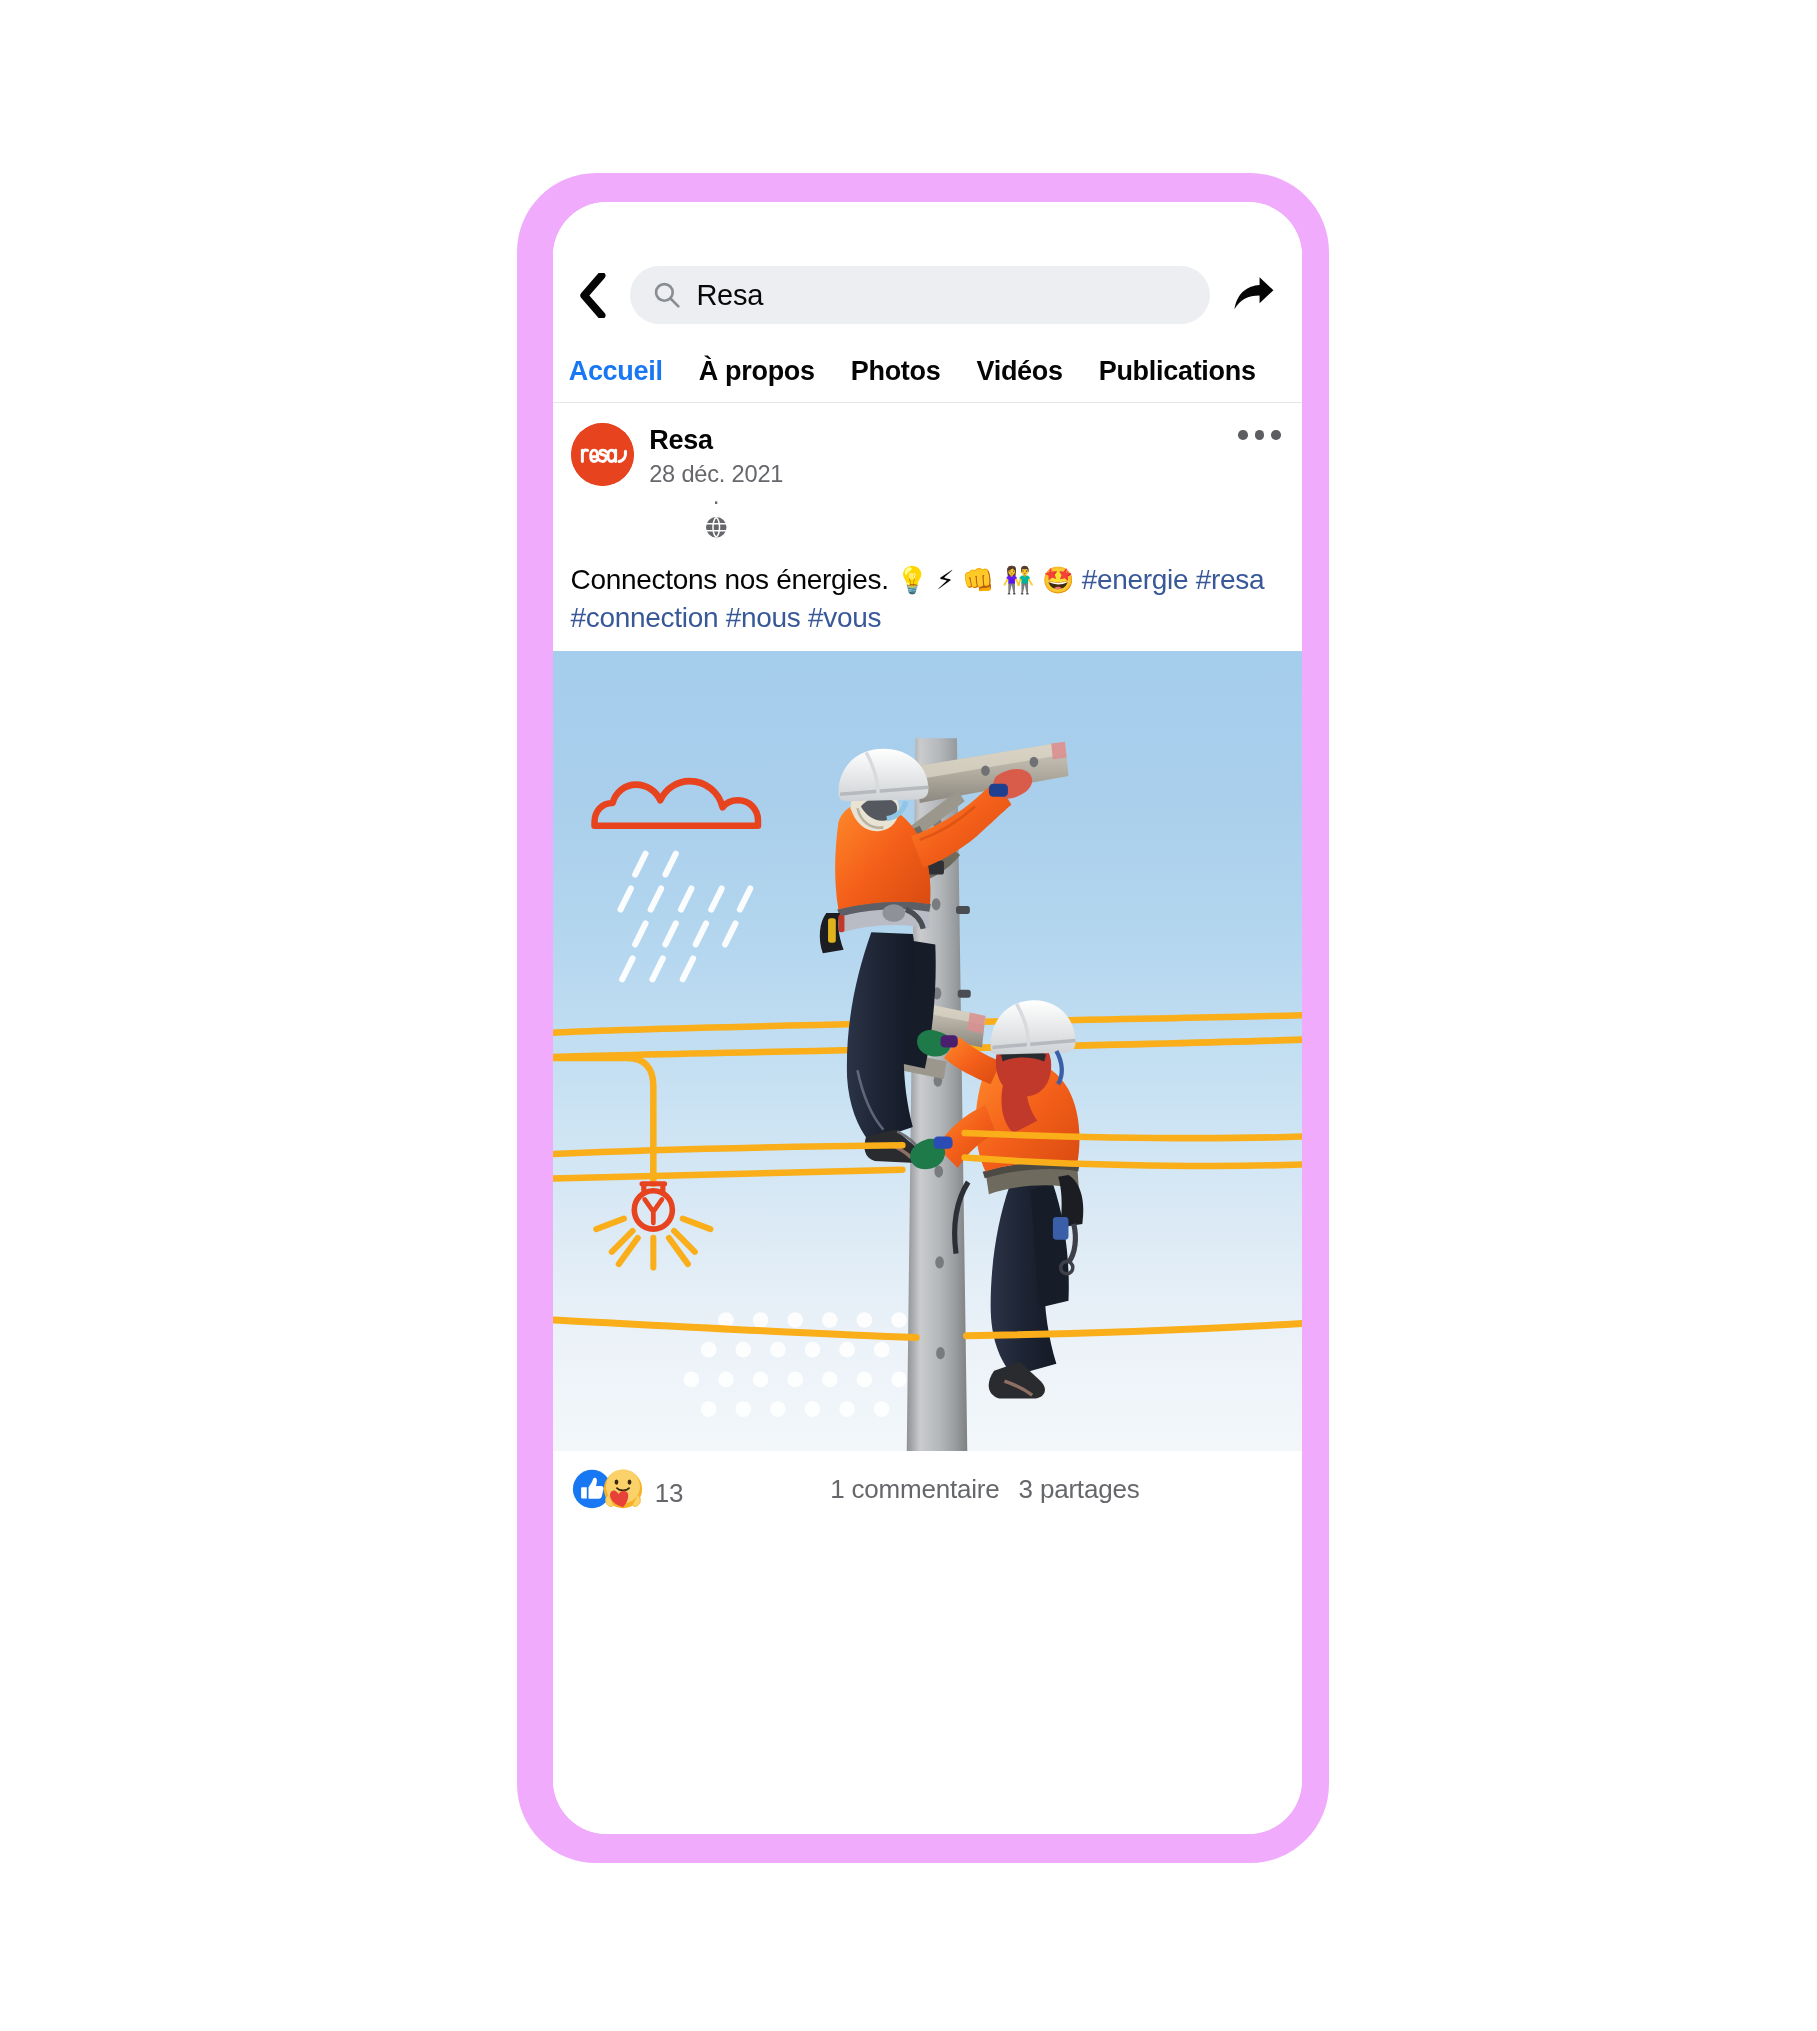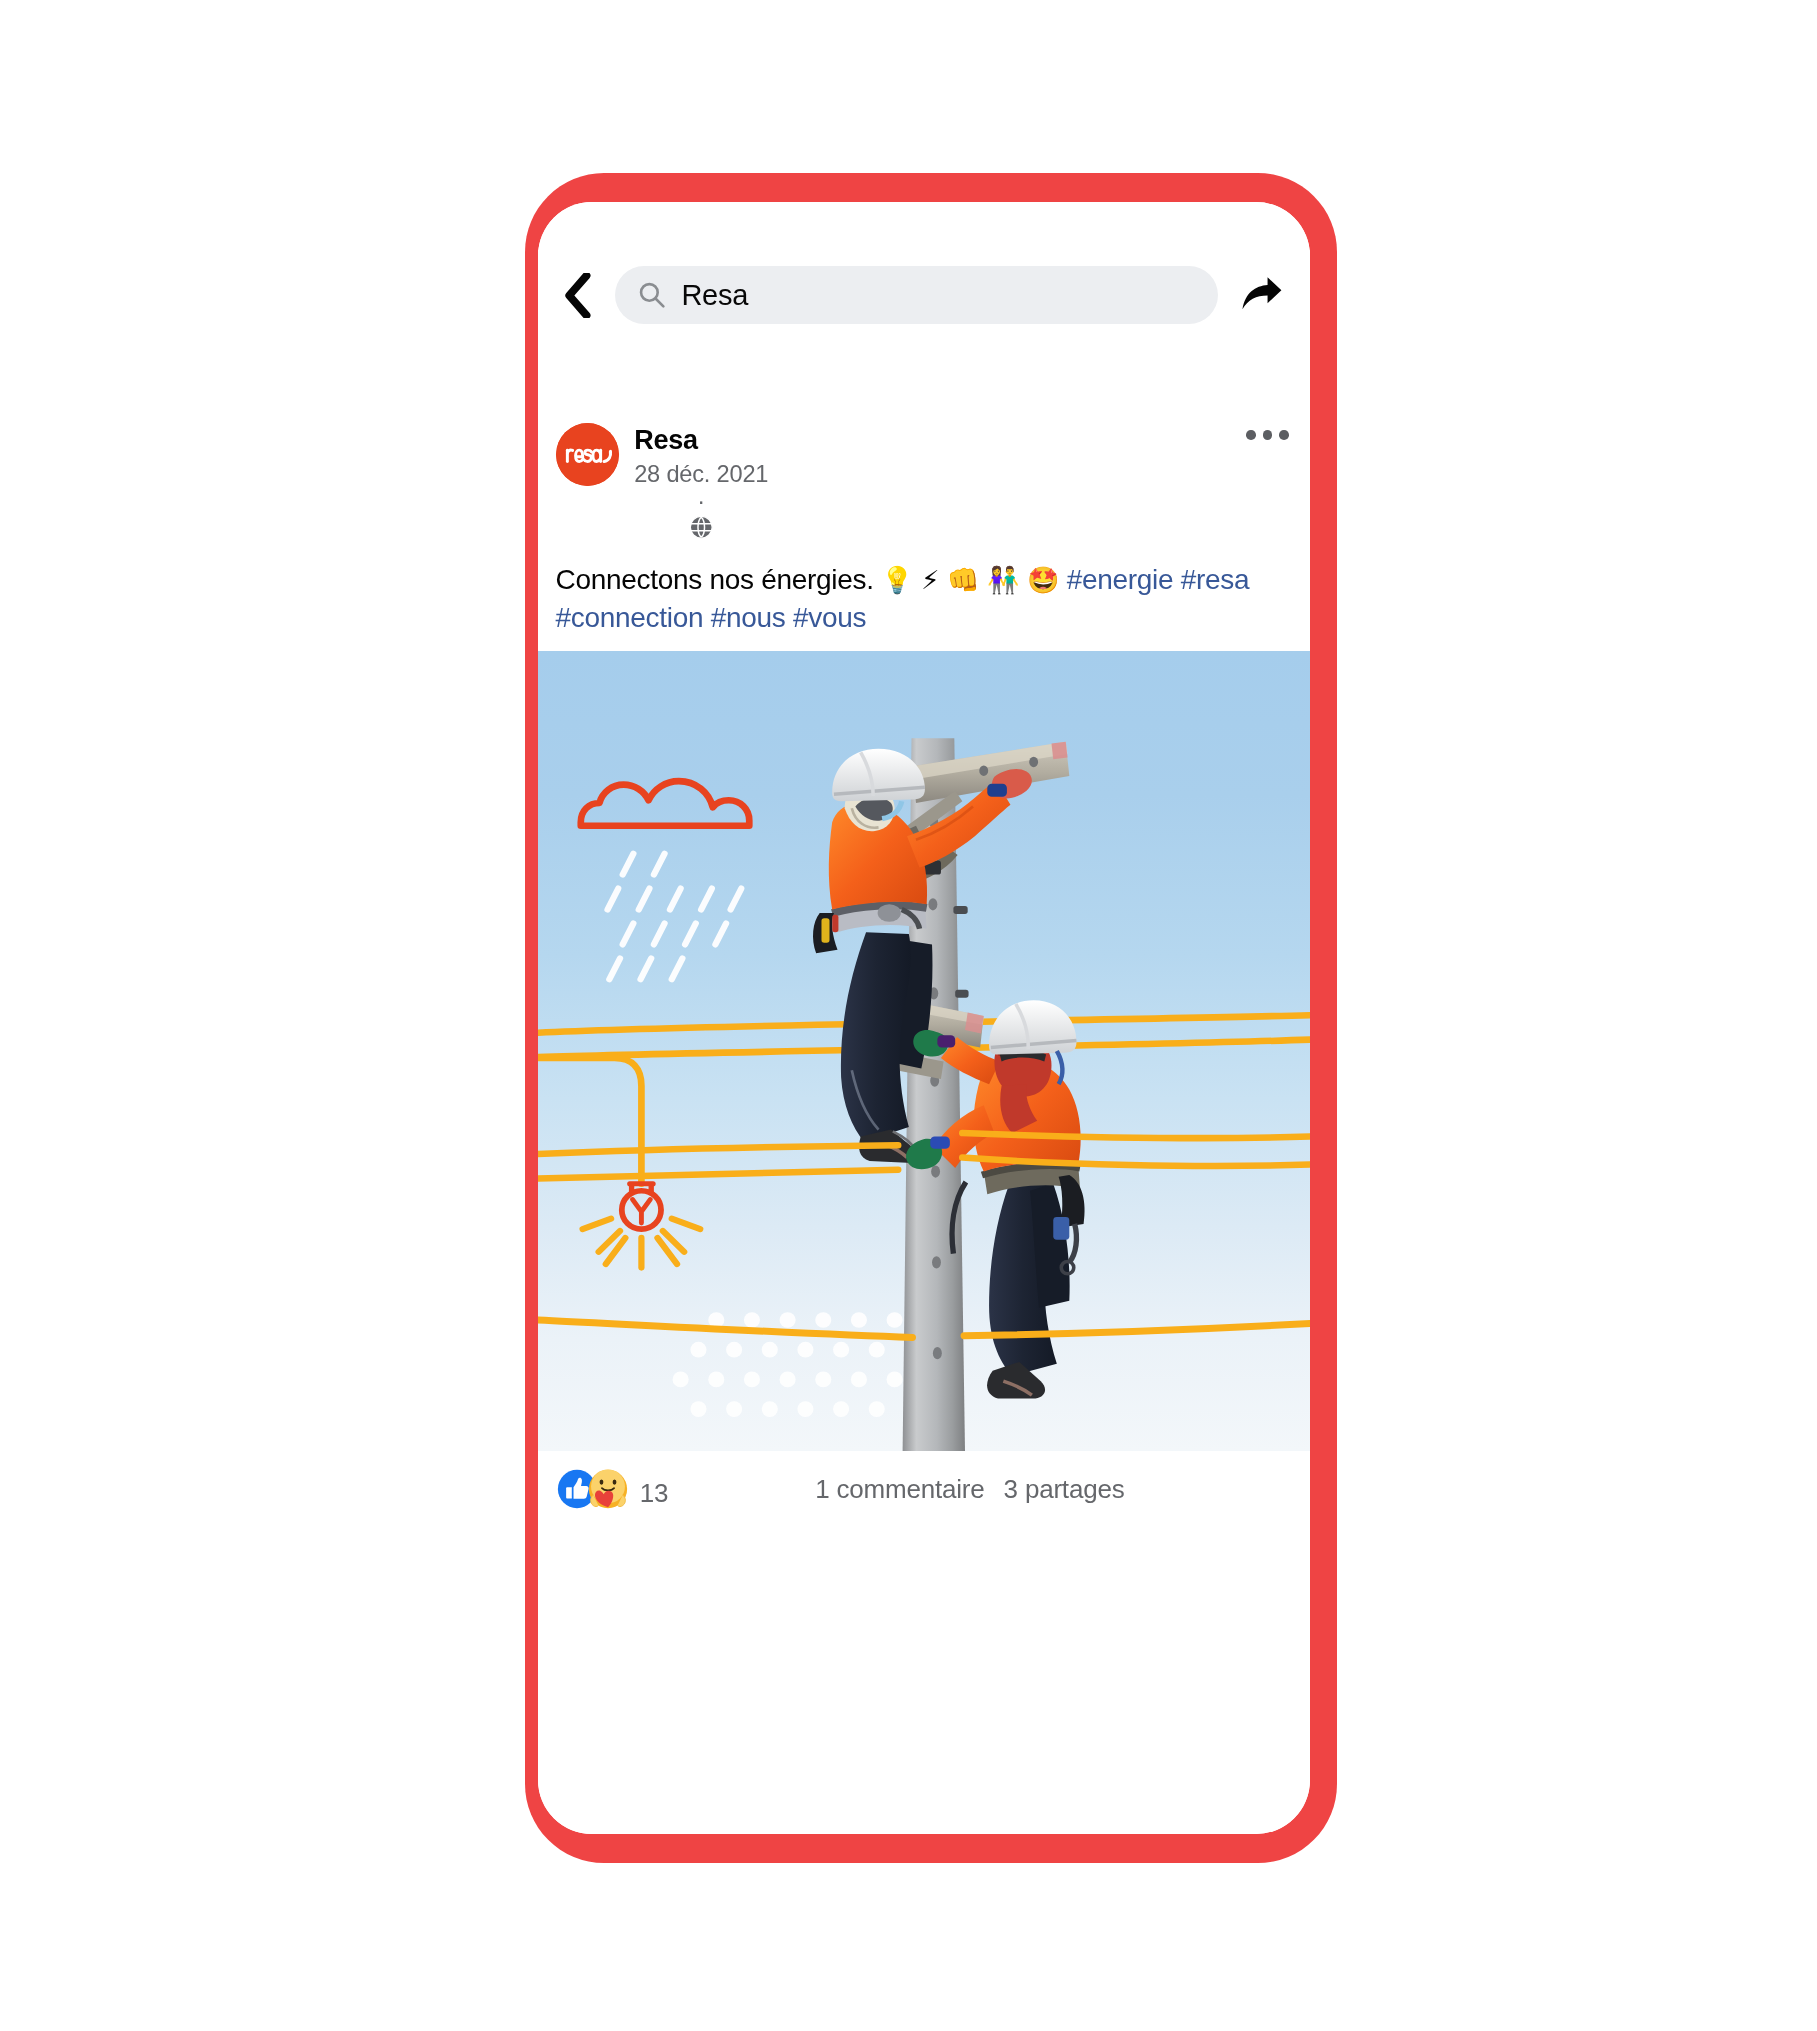--- a/index.html
+++ b/index.html
@@ -16,25 +16,24 @@
     position: relative;
   }
 
   
   #phone-frame {
     position: absolute;
     left: 517px;
     top: 173px;
     width: 812px;
     height: 1690px;
-    background: #ef4444;
+    background: #f0abfc;
     border-radius: 79px;
     box-sizing: border-box;
-    padding: 29px 27px 29px 13px;
-    margin-left: 8px;
+    padding: 29px 27px 29px 36px;
   }
   #phone-screen {
     width: 100%;
     height: 100%;
     background: #ffffff;
     border-radius: 54px;
     overflow: hidden;
     position: relative;
   }
 
@@ -308,20 +307,27 @@
           <span id="search-value">Resa</span>
         </div>
 
         <div id="share-button">
           <svg width="45" height="45" viewBox="0 0 52 52">
             <path d="M4 42 C7 23 19 15 33 14 L33 5 L49 20 L33 35 L33 26 C20 26 10 31 4 42 Z" fill="#050505"></path>
           </svg>
         </div>
       </div>
 
+      <div id="tab-bar">
+        <div class="tab-item active">Accueil</div>
+        <div class="tab-item">À propos</div>
+        <div class="tab-item">Photos</div>
+        <div class="tab-item">Vidéos</div>
+        <div class="tab-item">Publications</div>
+      </div>
 
       <div id="post-card">
 
         <div id="post-header">
           <div id="post-avatar">
             <svg width="63" height="63" viewBox="0 0 72 72">
               <circle cx="36" cy="36" r="36" fill="#e8431f"></circle>
               <g fill="none" stroke="#ffffff" stroke-width="3.4" stroke-linecap="round">
 
                 <path d="M13 44 L13 31"></path>

